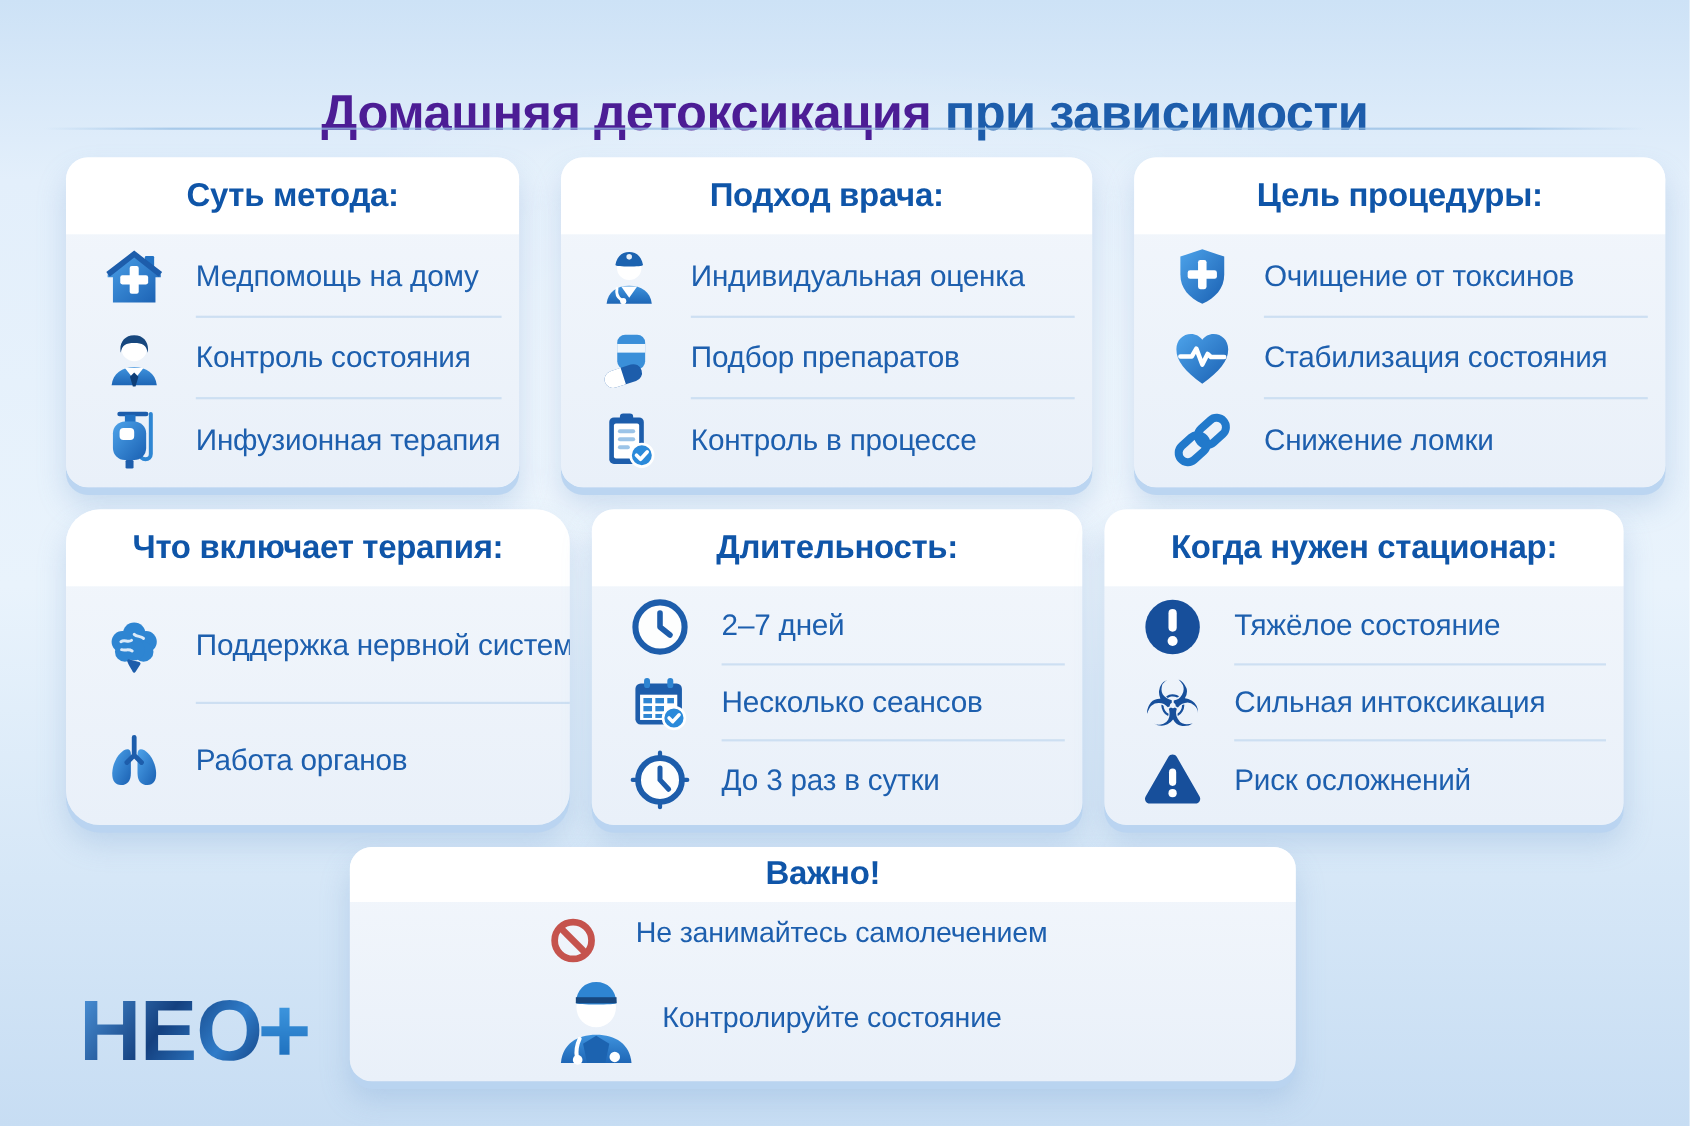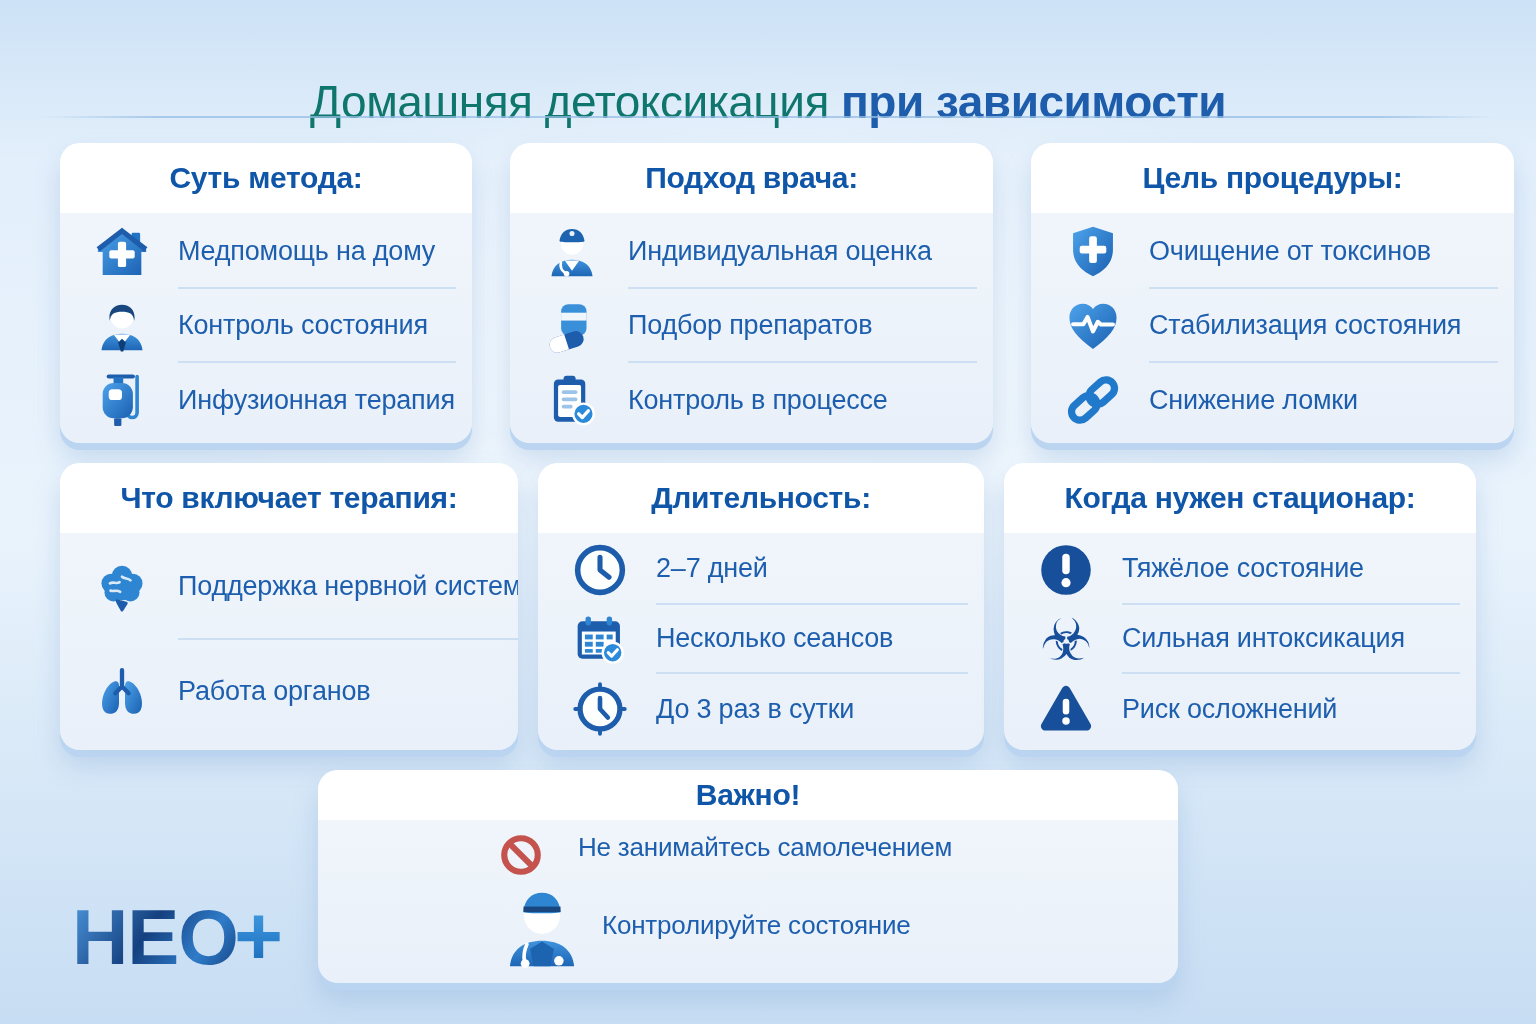--- a/index.html
+++ b/index.html
@@ -8,38 +8,38 @@
     background:
       radial-gradient(ellipse 900px 420px at 50% 34%, rgba(255,255,255,.55), rgba(255,255,255,0) 70%),
       linear-gradient(180deg,#cde2f6 0%,#e3effb 16%,#e9f3fc 52%,#d6e7f7 78%,#c7ddf3 100%);
     overflow:hidden;
   }
   .page{position:relative;width:1536px;height:1024px;}
 
   
   .title{position:absolute;top:44px;left:0;width:100%;text-align:center;
          font-size:46px;color:#1d5dab;letter-spacing:-.5px;white-space:nowrap;}
-  .title b{font-weight:400;color:#0f766e;}
+  .title b{font-weight:700;color:#4c1d95;}
   .title-rule{position:absolute;top:116px;left:40px;right:40px;height:2px;
       background:linear-gradient(90deg,rgba(150,190,228,0) 0%,rgba(150,190,228,.75) 8%,rgba(150,190,228,.75) 92%,rgba(150,190,228,0) 100%);}
 
   
   .row{position:absolute;left:60px;display:flex;gap:20px;}
   .row1{top:143px;gap:38px;}
   .row2{top:463px;}
   .card{
     background:linear-gradient(180deg,#f3f7fc 0%,#e9f0f9 100%);
     border-radius:20px;
     box-shadow:0 7px 0 rgba(185,212,240,.95), 0 16px 26px rgba(110,155,205,.28);
     display:flex;flex-direction:column;overflow:hidden;
   }
   .row1 .card{height:300px;}
   .row2 .card{height:287px;}
   .w1{width:412px;} .w2{width:483px;} .w3{width:483px;}
-  .w4{width:458px;} .w5{width:446px;} .w6{width:472px;}
+  .w4{width:458px;border-radius:31px;} .w5{width:446px;} .w6{width:472px;}
   .card-header{height:70px;flex:none;background:#ffffff;display:flex;align-items:center;justify-content:center;}
   .card-header h2{margin:0;font-size:30px;font-weight:700;color:#0f55a8;letter-spacing:-.3px;}
   .card-body{flex:1;display:flex;flex-direction:column;padding:2px 16px 6px 28px;}
   .item{flex:1;display:flex;align-items:center;min-height:0;}
   .icon-box{flex:none;width:68px;height:100%;display:flex;align-items:center;justify-content:center;margin-right:22px;}
   .ic{width:58px;height:58px;display:block;}
   .item-text{flex:1;align-self:stretch;display:flex;align-items:center;
              font-size:27px;color:#1d5fae;letter-spacing:-.2px;white-space:nowrap;}
   .item:not(:last-child) .item-text{border-bottom:2px solid #cddff2;}
   .glyph{font-family:"DejaVu Sans",sans-serif;font-size:58px;line-height:1;color:#174f9b;}

